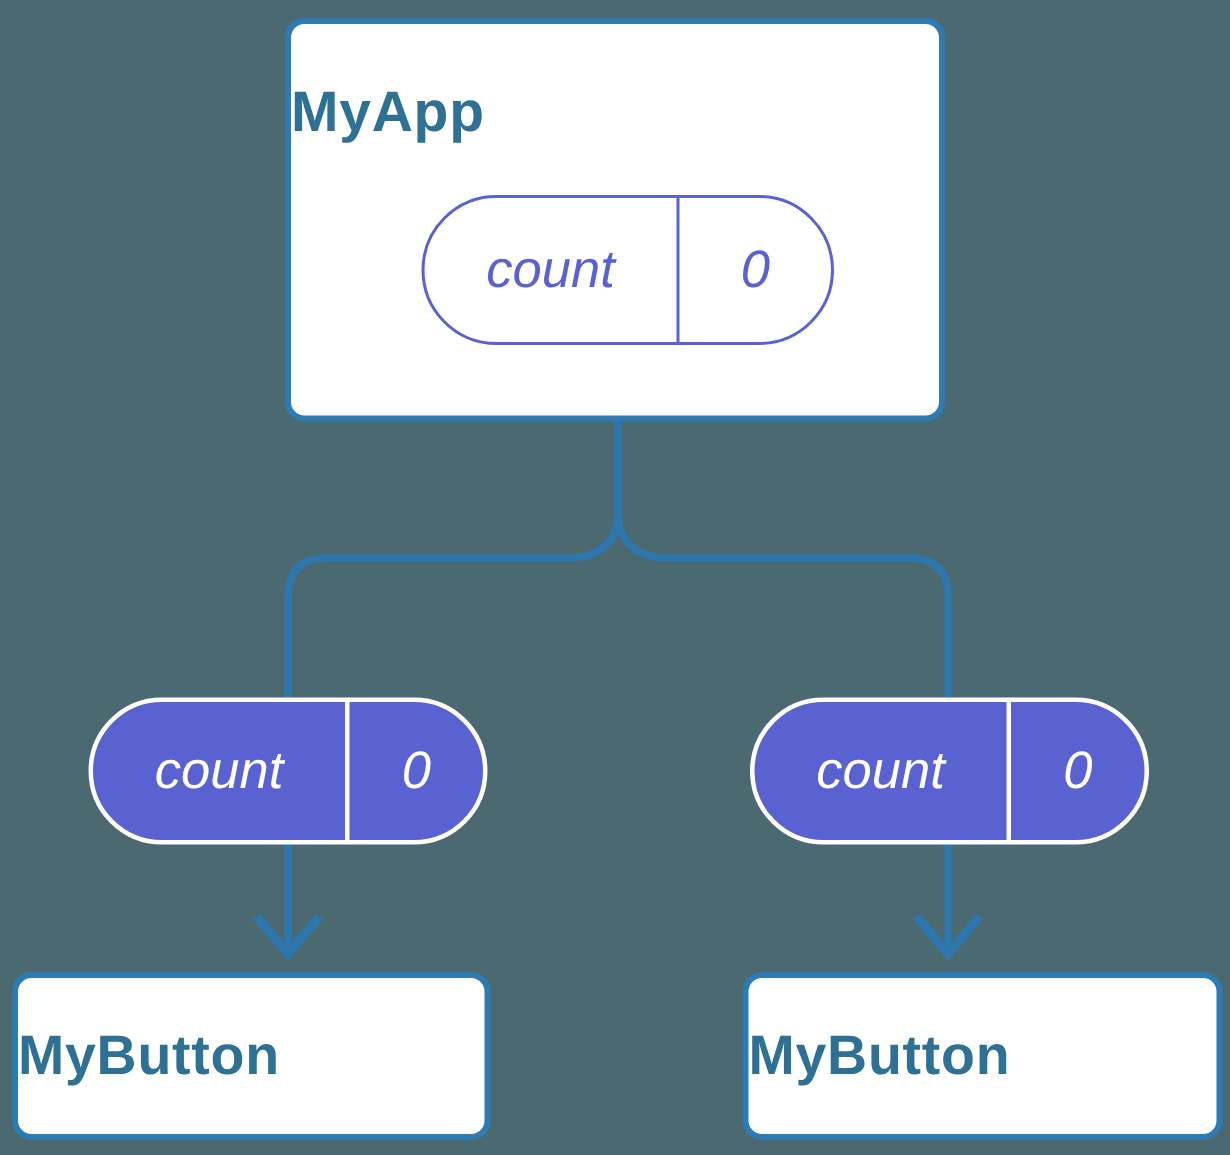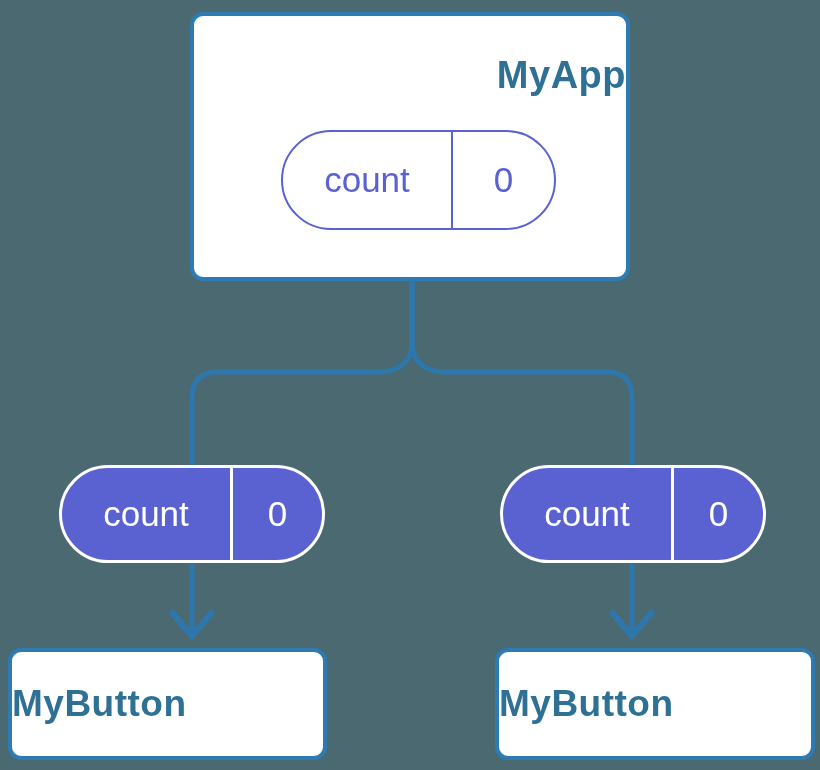--- a/index.html
+++ b/index.html
@@ -34,21 +34,21 @@
     border: 4px solid var(--card_border, #2e7bb4);
     border-radius: 13px;
     box-sizing: border-box;
     z-index: 2;
   }
   .card.root {
     left: 190px; top: 12px;
     width: 440px; height: 269px;
     display: flex;
     flex-direction: column;
-    align-items: flex-end;
+    align-items: flex-start;
   }
   .card.leaf {
     top: 648px;
     height: 112px;
     display: flex;
     align-items: center;
     justify-content: flex-start;
   }
   .card.leaf.left  { left: 8px;   width: 319px; }
   .card.leaf.right { left: 495px; width: 320px; }
@@ -60,20 +60,21 @@
   }
   .card.root .card-title { margin-top: 38px; }
   .card.leaf .card-title { font-size: 37px; }
   .pill {
     position: absolute;
     display: flex;
     box-sizing: border-box;
     border-radius: 60px;
     z-index: 3;
     font-size: 35px;
+    font-style: italic;
   }
   .pill .seg {
     display: flex;
     align-items: center;
     justify-content: center;
     box-sizing: border-box;
   }
   .pill.outline {
     left: 281px; top: 130px;
     width: 275px; height: 100px;

